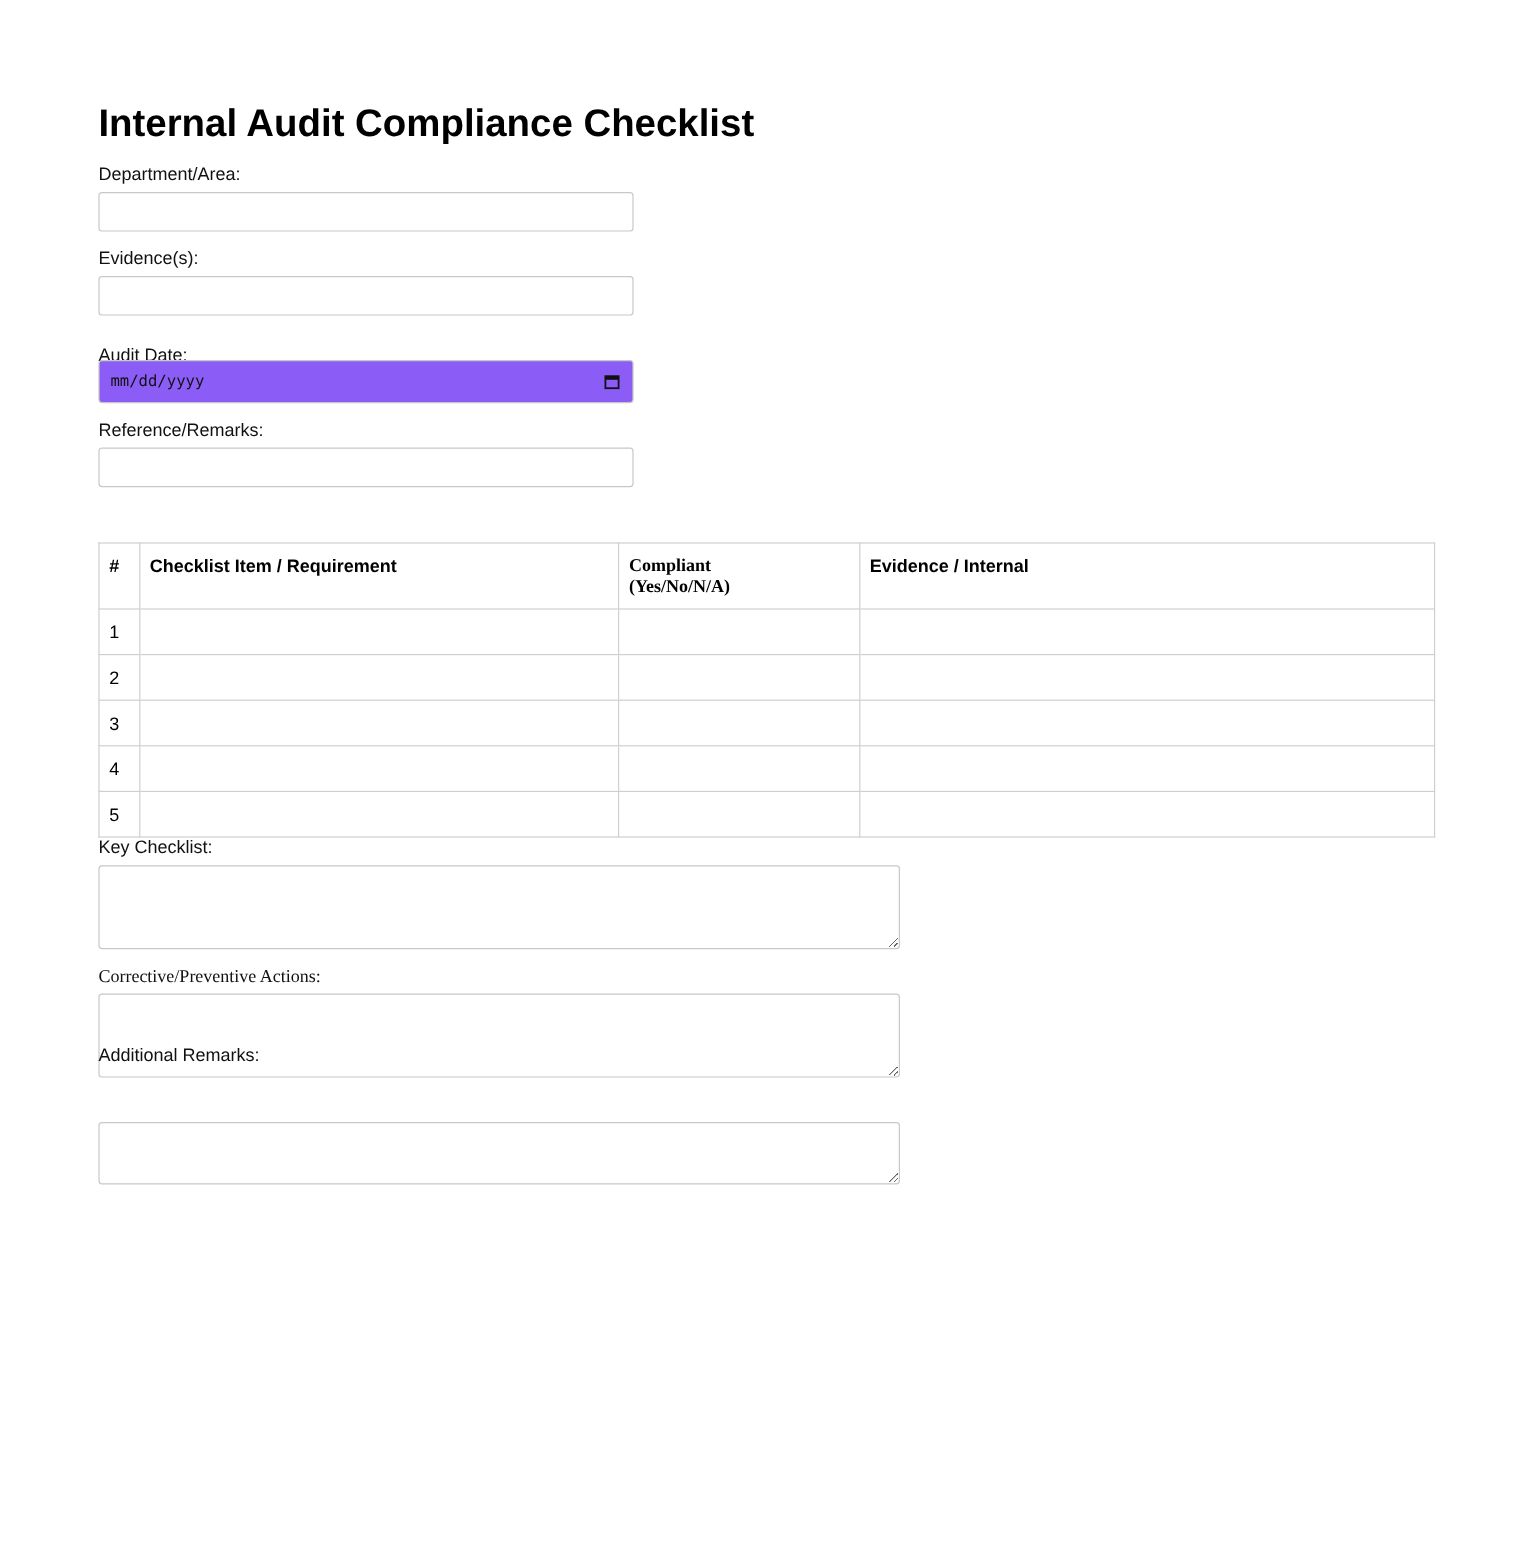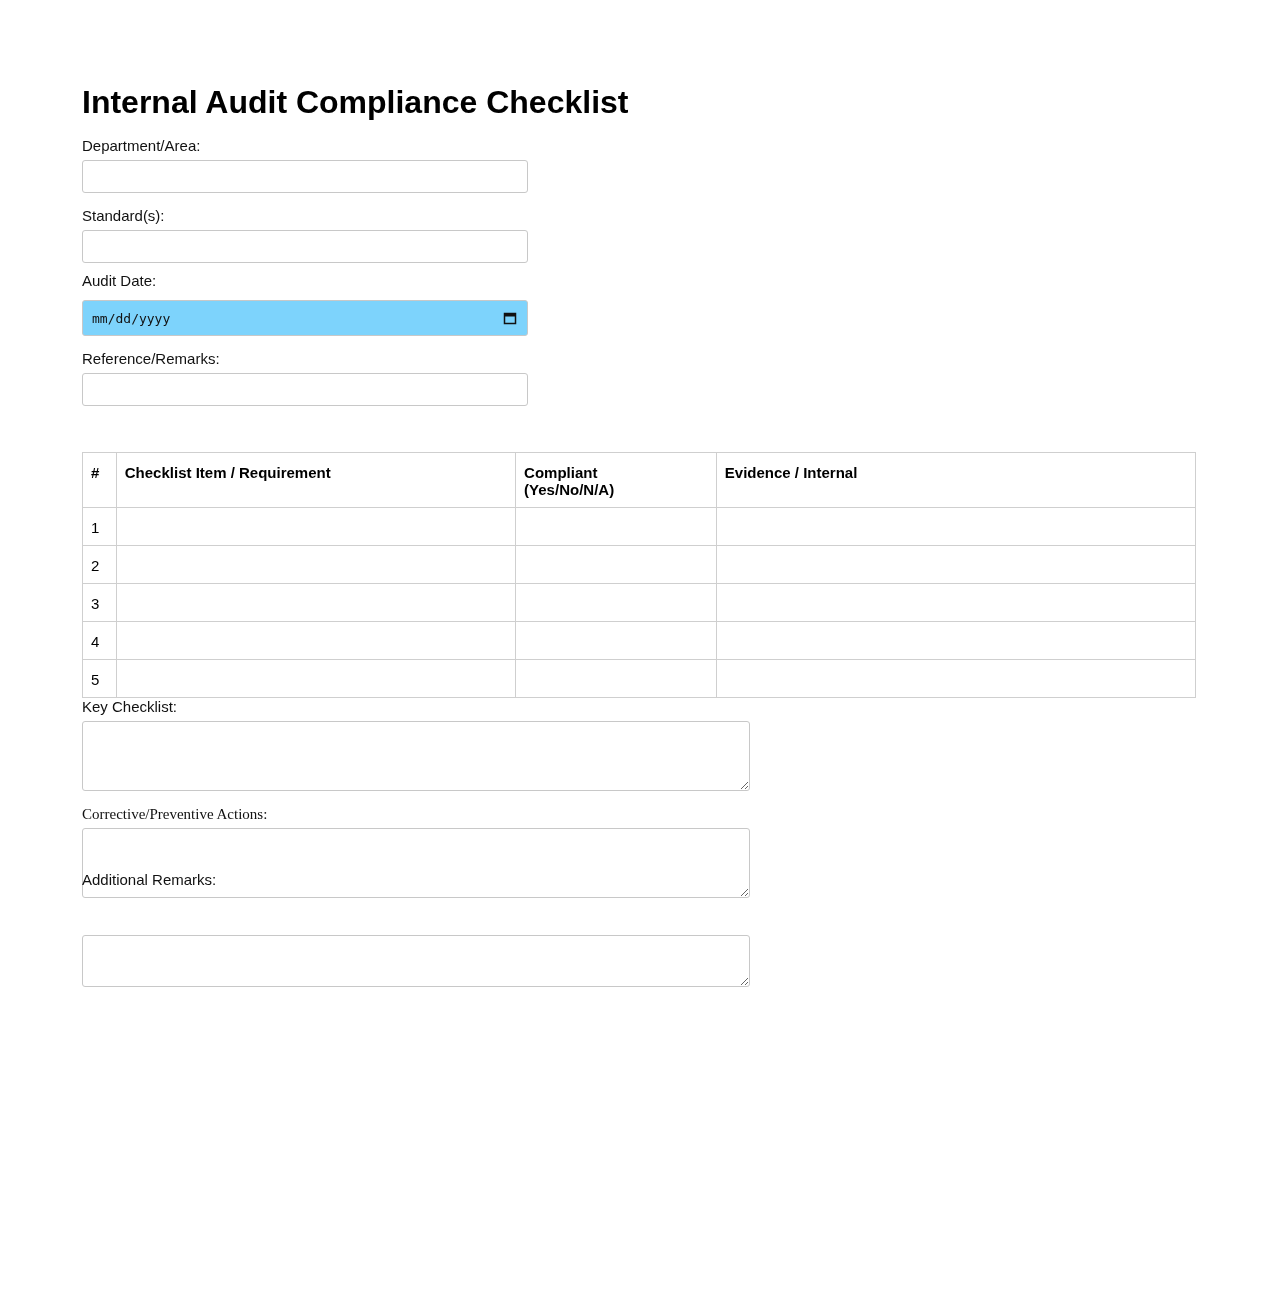--- a/index.html
+++ b/index.html
@@ -55,21 +55,21 @@
       padding: 4px 8px;
       outline: none;
     }
     .date-input {
       position: absolute;
       left: 0;
       width: 446px;
       height: 36px;
       border: 1px solid #c8c8c8;
       border-radius: 3px;
-      background: #7dd3fc;
+      background: #8b5cf6;
       display: flex;
       align-items: center;
       padding: 0 10px 0 9px;
       cursor: text;
     }
     .date-placeholder {
       font-family: "DejaVu Sans Mono", "Liberation Mono", monospace;
       font-size: 13px;
       color: #111;
       letter-spacing: 0px;
@@ -101,21 +101,21 @@
       font-weight: bold;
       height: 55px;
       padding-top: 11px;
     }
     table.checklist td {
       height: 38px;
       padding-top: 11px;
     }
     .col-num { width: 33px; }
     .col-item { width: 390px; }
-    .col-comp { width: 196px; }
+    .col-comp { width: 196px; font-family: Liberation Serif, serif; }
     .col-evid { width: 468px; }
     .cell-edit {
       display: block;
       width: 100%;
       min-height: 17px;
       outline: none;
     }
     textarea {
       position: absolute;
       left: 0;
@@ -133,24 +133,24 @@
 </head>
 <body>
 
 <div class="page">
 
   <h1>Internal Audit Compliance Checklist</h1>
 
   <label class="label" style="top:137px;">Department/Area:</label>
   <input class="text-input" style="top: 160px;" type="text" value="">
 
-  <label class="label" style="top:207px;">Standard(s):</label>
+  <label class="label" style="top:207px;">Evidence(s):</label>
   <input class="text-input" style="top: 230px;" type="text" value="">
 
-  <label class="label" style="top:272px;">Audit Date:</label>
+  <label class="label" style="top:288px;">Audit Date:</label>
   <div class="date-input" style="top:300px;">
     <span class="date-placeholder">mm/dd/yyyy</span>
     <span class="calendar-icon">
       <svg width="14" height="14" viewBox="0 0 14 14">
         <rect x="1.5" y="2.5" width="11" height="10" fill="none" stroke="#111" stroke-width="1.5"></rect>
         <rect x="1.5" y="2.5" width="11" height="3" fill="#111"></rect>
       </svg>
     </span>
   </div>
 

